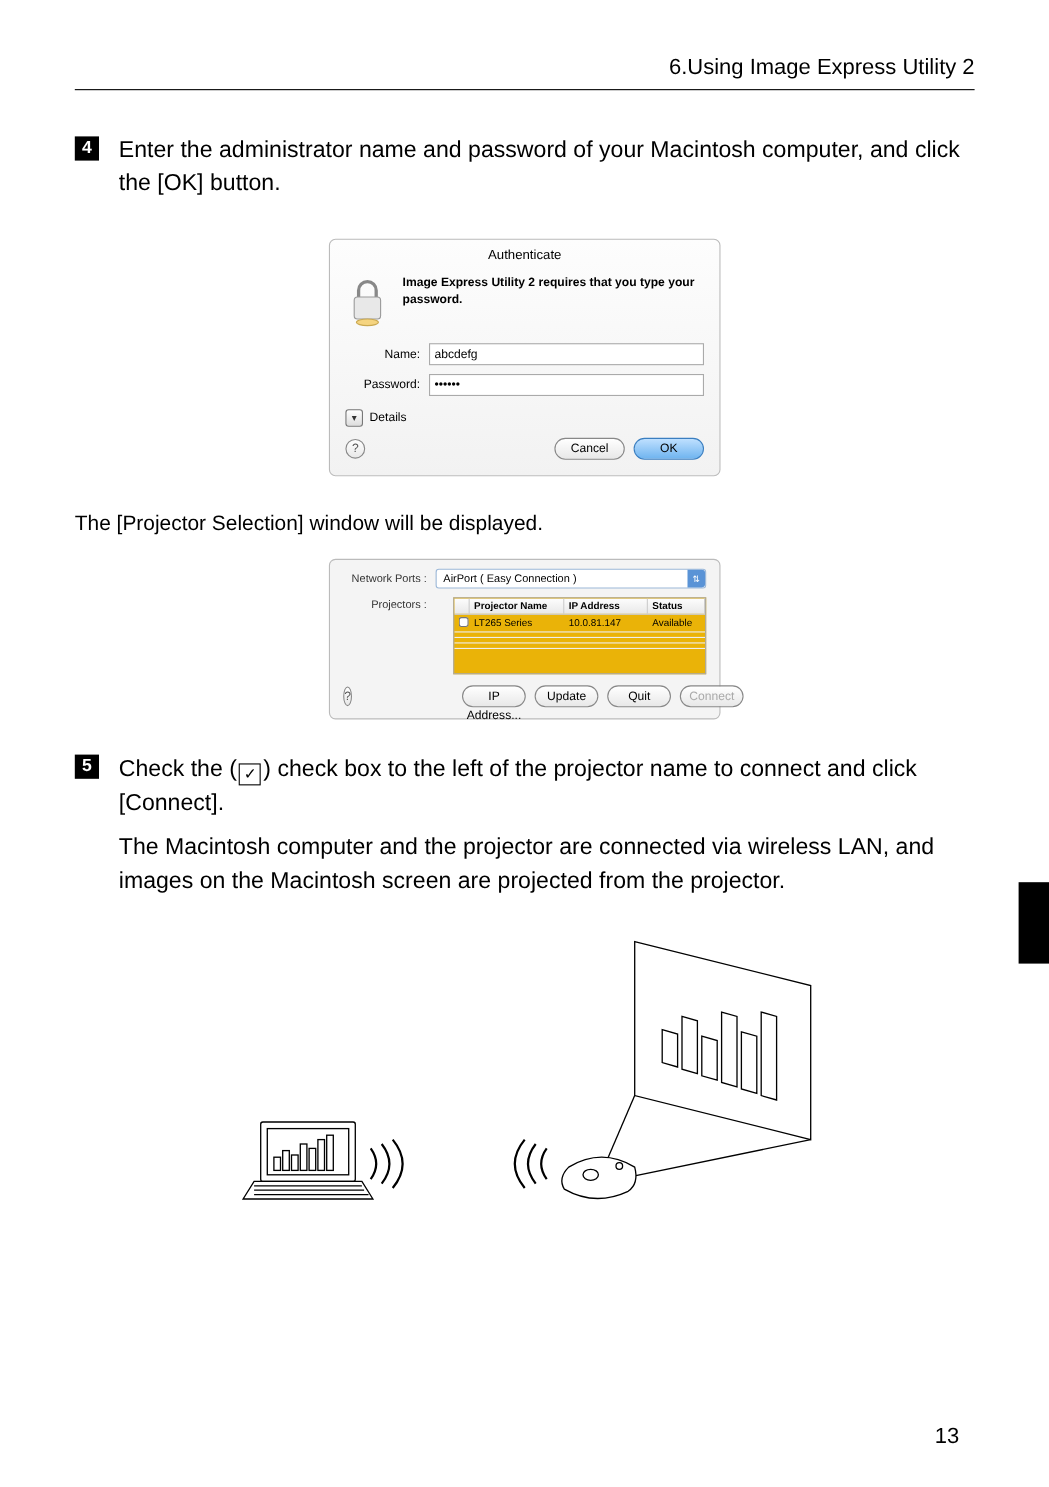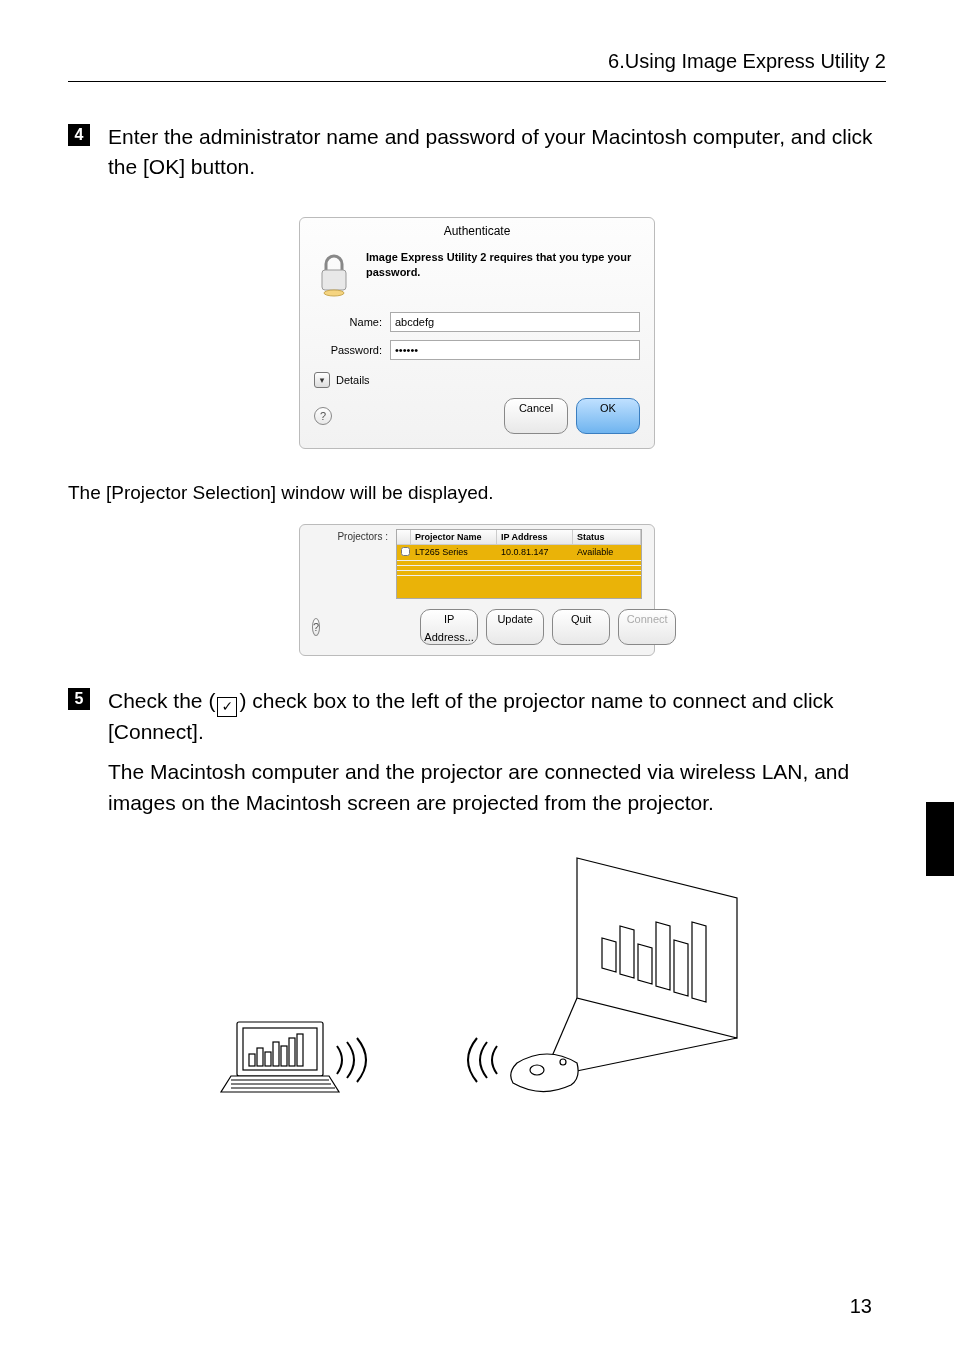--- a/index.html
+++ b/index.html
@@ -133,21 +133,21 @@
     font-size: 11px;
     display: inline-flex;
     align-items: center;
     justify-content: center;
     background: linear-gradient(#fff,#e8e8e8);
     color: #555;
   }
   .spacer { flex: 1; }
   .mac-btn {
     min-width: 64px;
-    height: 36px;
+    height: 20px;
     border: 1px solid #888;
     border-radius: 10px;
     font-size: 11px;
     margin-left: 8px;
     text-align: center;
     line-height: 18px;
     background: linear-gradient(#fff,#e8e8e8);
   }
   .mac-btn.default {
     background: linear-gradient(#bfe0ff,#6fb4ef);
@@ -217,20 +217,21 @@
     border-radius: 0 3px 3px 0;
     color: #fff;
     display: flex;
     align-items: center;
     justify-content: center;
     font-size: 8px;
   }
   .proj-table-wrap {
     padding: 4px 12px;
     display: flex;
+    gap: 16px;
   }
   .proj-table-label {
     width: 84px;
     text-align: right;
     padding-right: 8px;
     font-size: 10px;
     padding-top: 2px;
     color: #333;
   }
   .proj-table {
@@ -348,20 +349,27 @@
       <span class="help-q">?</span>
       <span class="spacer"></span>
       <div class="mac-btn">Cancel</div>
       <div class="mac-btn default">OK</div>
     </div>
   </div>
 
   <div class="indent-body">The [Projector Selection] window will be displayed.</div>
 
   <div class="proj-window">
+    <div class="proj-row">
+      <div class="proj-row-label">Network Ports :</div>
+      <div class="proj-select">
+        <span>AirPort ( Easy Connection )</span>
+        <span class="arrows">⇅</span>
+      </div>
+    </div>
     <div class="proj-table-wrap">
       <div class="proj-table-label">Projectors :</div>
       <div class="proj-table">
         <div class="pt-head">
           <div class="col-chk"></div>
           <div class="col-name">Projector Name</div>
           <div class="col-ip">IP Address</div>
           <div class="col-status">Status</div>
         </div>
         <div class="pt-row">

